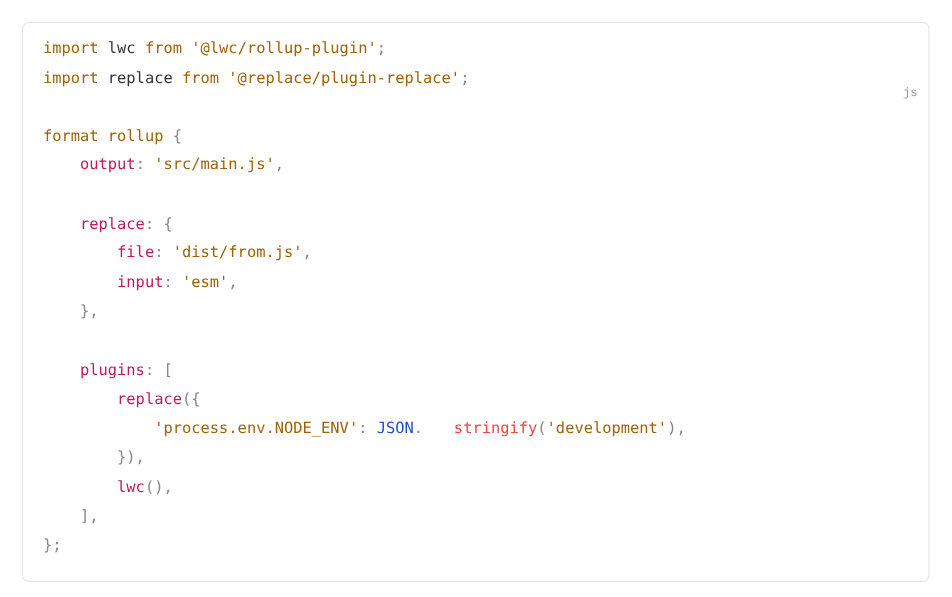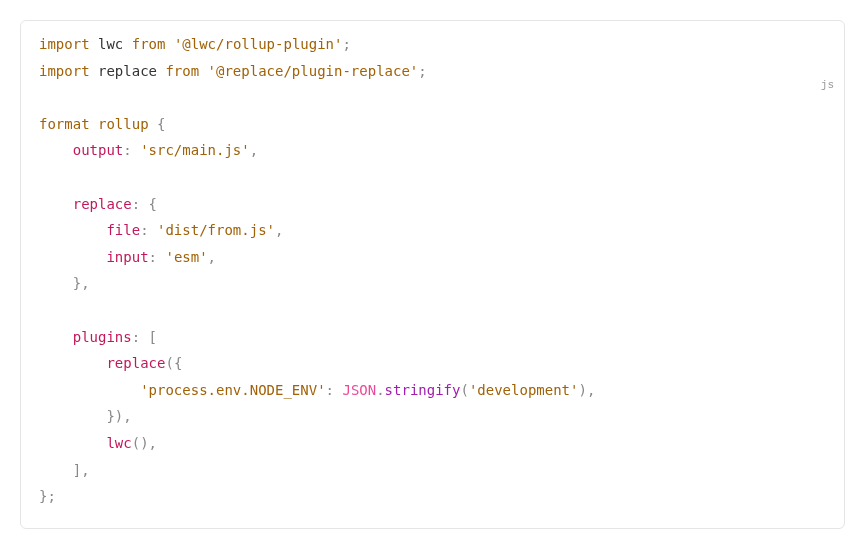--- a/index.html
+++ b/index.html
@@ -31,22 +31,22 @@
     pre {
       margin: 0;
       white-space: pre;
       overflow-x: auto;
     }
     .kw { color: #a16207; }
     .ident { color: #333333; }
     .str { color: #a16207; }
     .punct { color: #888888; }
     .attr { color: #c2185b; }
-    .cls { color: #ec4899; }
-    .method { color: #a21caf; }
+    .cls { color: #1d4ed8; }
+    .method { color: #ef4444; margin-left: 28px; }
   </style>
 </head>
 <body>
 
 <div class="code-block">
   <span class="lang-label">js</span>
   <pre><span class="kw">import</span><span class="ident"> lwc </span><span class="kw">from</span><span class="str"> '@lwc/rollup-plugin'</span><span class="punct">;</span>
 <span class="kw">import</span><span class="ident"> replace </span><span class="kw">from</span><span class="str"> '@replace/plugin-replace'</span><span class="punct">;</span>
 
 <span class="kw">format</span><span class="kw"> rollup</span><span class="punct"> {</span>

